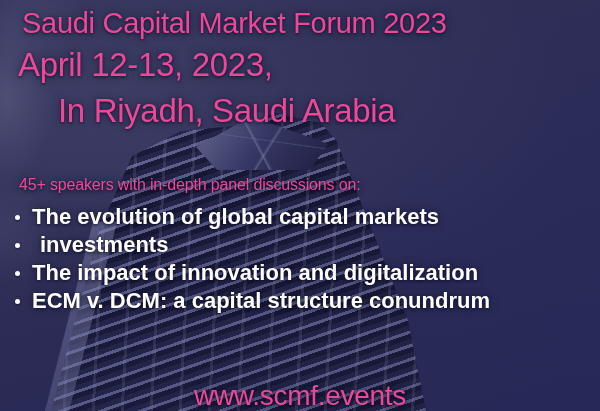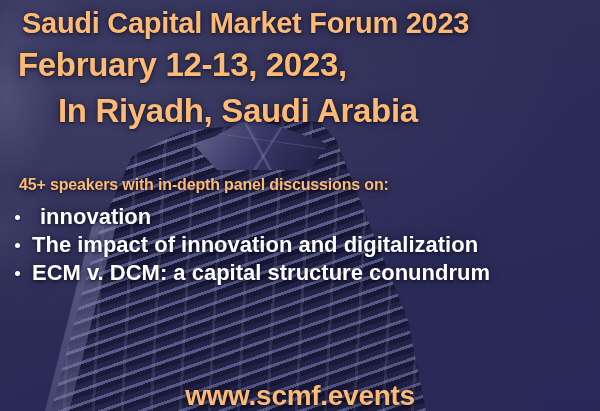--- a/index.html
+++ b/index.html
@@ -137,22 +137,22 @@
   }
 
   
   .content {
     position: absolute;
     inset: 0;
     color: #ffffff;
   }
   .txt {
     position: absolute;
-    font-weight: bold;
-    color: #fdba74;
+    font-weight: normal;
+    color: #ec4899;
     letter-spacing: -0.01em;
     text-shadow: 0 1px 3px rgba(10,10,30,0.70), 0 0 10px rgba(10,10,30,0.45);
     white-space: nowrap;
   }
 
   #title {
     left: 22px;
     top: 6px;
     font-size: 29px;
     line-height: 34px;
@@ -237,30 +237,34 @@
     <div class="spire"></div>
     <div class="crown"></div>
   </div>
 
   <div class="bg-layer tower-haze"></div>
 
   <div class="content">
 
     <div class="txt" id="title">Saudi Capital Market Forum 2023</div>
 
-    <div class="txt" id="date-line-1">February 12-13, 2023,</div>
+    <div class="txt" id="date-line-1">April 12-13, 2023,</div>
 
     <div class="txt" id="date-line-2">In Riyadh, Saudi Arabia</div>
 
     <div class="txt" id="speakers-line">45+ speakers with in-depth panel discussions on:</div>
 
     <ul id="bullet-list">
       <li>
         <span class="dot"></span>
-        <span class="wrapline">innovation</span>
+        <span class="txtline">The evolution of global capital markets</span>
+      </li>
+      <li>
+        <span class="dot"></span>
+        <span class="wrapline">investments</span>
       </li>
       <li>
         <span class="dot"></span>
         <span class="txtline">The impact of innovation and digitalization</span>
       </li>
       <li>
         <span class="dot"></span>
         <span class="txtline">ECM v. DCM: a capital structure conundrum</span>
       </li>
     </ul>

